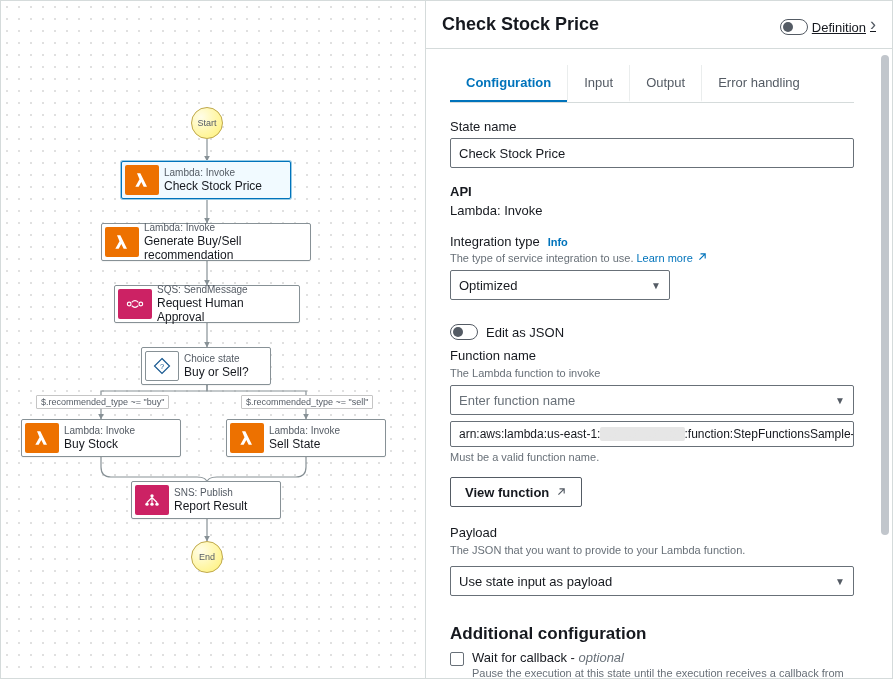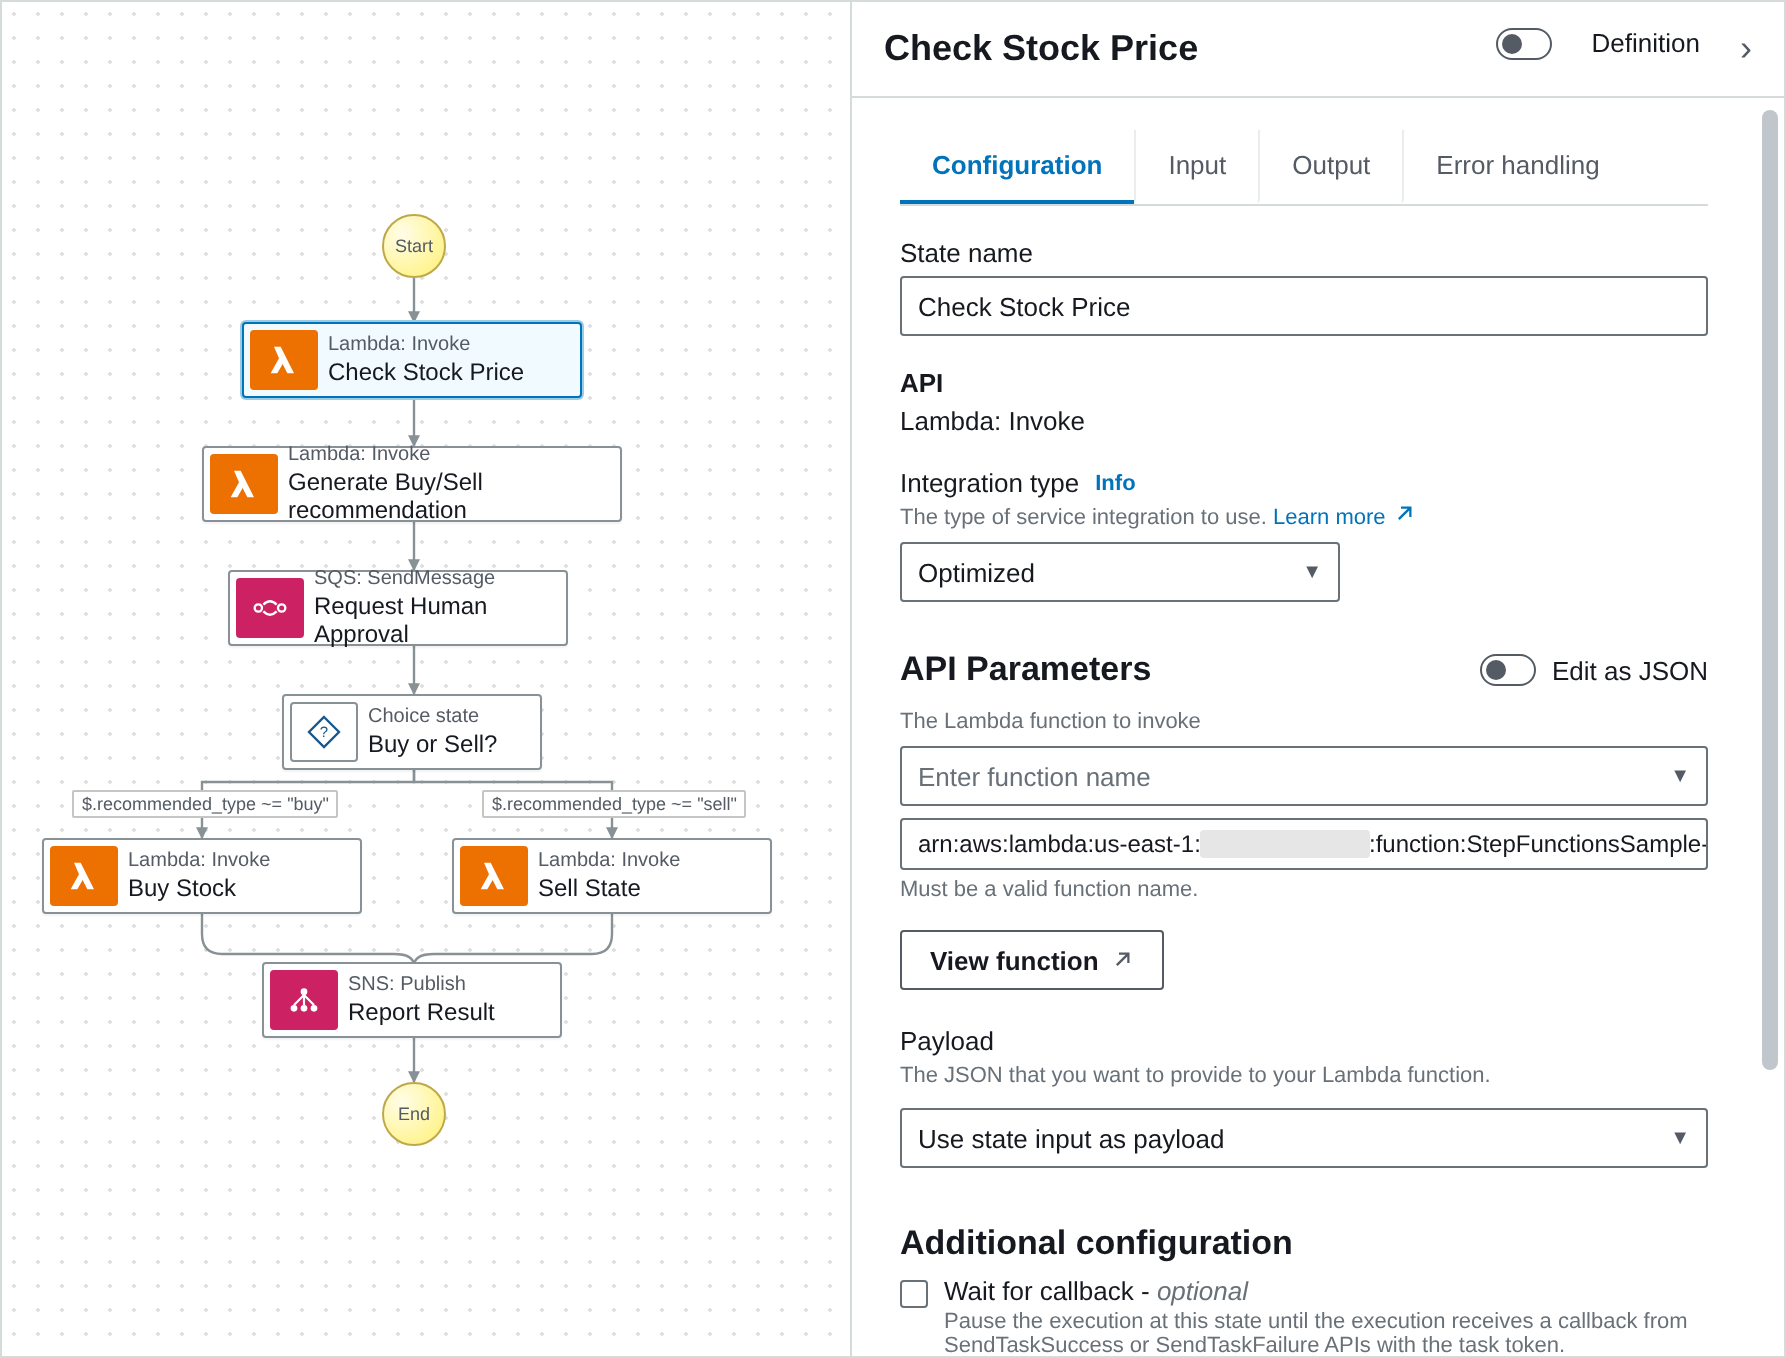--- a/index.html
+++ b/index.html
@@ -41,21 +41,21 @@
   }
   svg#edges { position:absolute; left:0; top:0; width:425px; height:679px; pointer-events:none;}
 
   
   #panel { flex:1; display:flex; flex-direction:column; min-width:0; }
   #panel-header {
     height:48px; border-bottom:1px solid #d5dbdb; display:flex; align-items:center;
     padding:0 16px; justify-content:space-between;
   }
   #panel-header h2 { margin:0; font-size:18px; font-weight:700; }
-  .header-right { display:flex; align-items:flex-start; gap:20px; font-size:13px;}
+  .header-right { display:flex; align-items:flex-end; gap:4px; font-size:13px;text-decoration:underline;}
   .toggle {
     width:28px; height:16px; border-radius:10px; background:#fff; border:1px solid #545b64;
     position:relative; display:inline-block;
   }
   .toggle::after { content:""; position:absolute; width:10px; height:10px; border-radius:50%; background:#545b64; top:2px; left:2px;}
   #panel-body-wrap { flex:1; display:flex; overflow:hidden; }
   #panel-body { flex:1; overflow-y:auto; padding:0 0 20px 0;}
   #scroll-gutter { width:14px; background:#fff; display:flex; align-items:flex-start; justify-content:center;}
   #scroll-thumb { width:8px; background:#c1c6cc; border-radius:4px; margin-top:6px; height:480px;}
 
@@ -147,21 +147,21 @@
         <svg viewBox="0 0 24 24">
             <path d="M6 4 h4 l8 16 h-4 l-2.8 -5.6 L8 20 H4 l5 -9 L6 4 z" fill="#fff"></path>
           </svg>
       </div>
       <div class="txt">
         <span class="sub">Lambda: Invoke</span>
         <span class="main">Generate Buy/Sell recommendation</span>
       </div>
     </div>
 
-    <div class="node" style="left:113px; top:284px; width:170px;">
+    <div class="node" style="left:113px; top:284px; width:186px;">
       <div class="iconbox sqs">
         <svg viewBox="0 0 24 24">
           <circle cx="5" cy="12" r="2.2" fill="none" stroke="#fff" stroke-width="1.4"></circle>
           <circle cx="19" cy="12" r="2.2" fill="none" stroke="#fff" stroke-width="1.4"></circle>
           <path d="M8 10 Q12 6 16 10 M8 14 Q12 18 16 14" fill="none" stroke="#fff" stroke-width="1.4"></path>
         </svg>
       </div>
       <div class="txt">
         <span class="sub">SQS: SendMessage</span>
         <span class="main">Request Human Approval</span>
@@ -273,28 +273,28 @@
                 </svg>
             </a>
           </div>
           <div class="select" style="width:220px; margin-top:6px;">
             <span>Optimized</span>
               <span class="caret">▼</span>
           </div>
         </div>
 
         <div class="section row-sb" style="padding-top:24px;">
-          <h3 class="h3">API Parameters</h3>
           <div style="display:flex; align-items:center; gap:8px;">
             <span class="toggle"></span>
             <span style="font-size:13px;">Edit as JSON</span>
           </div>
         </div>
 
         <div class="section" style="padding-top:8px;">
+          <label class="field-label">Function name</label>
           <div class="field-desc">The Lambda function to invoke</div>
           <div class="select" style="margin-top:6px;align-items:center;">
             <span style="color:#687078">Enter function name</span>
               <span class="caret">▼</span>
           </div>
           <div class="arn-box">
             <span>arn:aws:lambda:us-east-1:</span><span class="mask">000000000000</span><span>:function:StepFunctionsSample-Hello</span>
           </div>
           <div class="hint">Must be a valid function name.</div>
 

